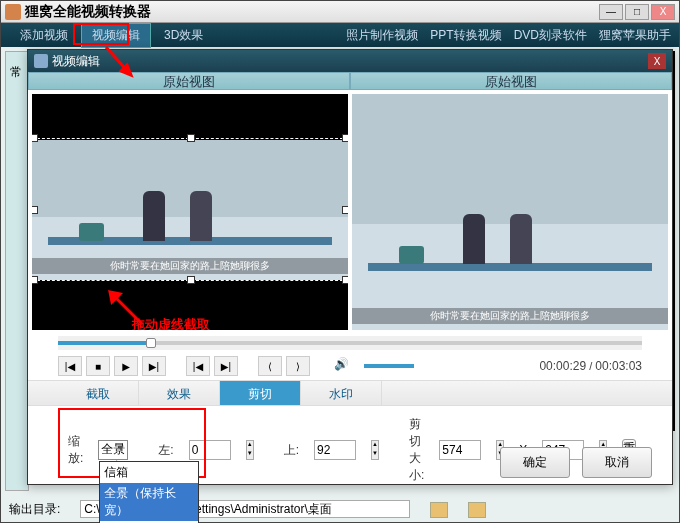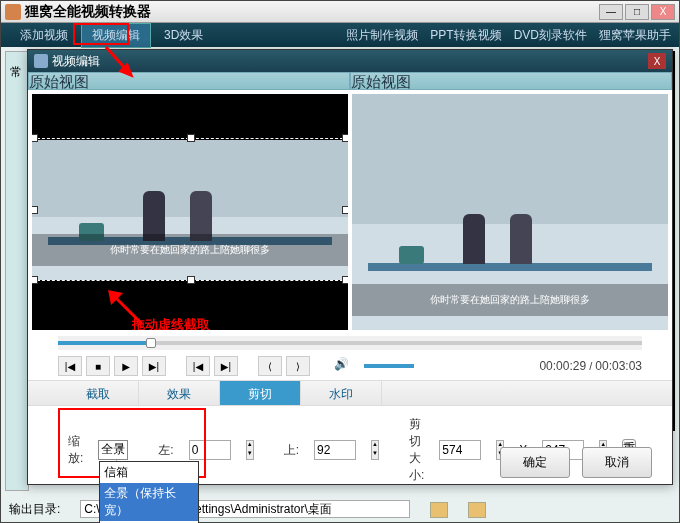--- a/index.html
+++ b/index.html
@@ -15,32 +15,32 @@
 .menu-tab{padding:3px 10px;margin-right:2px;cursor:pointer;border:1px solid transparent}
 .menu-tab.active{background:#2a6a8a;border:1px solid #5aa}
 .menu-right{margin-left:auto;display:flex;gap:12px;font-size:11px}
 .menu-right span{cursor:pointer}
 .sidebar{position:absolute;left:4px;top:50px;width:24px;height:440px;background:#d0e8e8;border:1px solid #aaa;writing-mode:vertical-rl;padding:4px;font-size:11px}
 .editor-modal{position:absolute;left:26px;top:48px;width:646px;height:436px;background:#fff;border:1px solid #333;box-shadow:0 2px 10px rgba(0,0,0,.3);z-index:10}
 .modal-titlebar{height:22px;background:linear-gradient(#2a5a6a,#1a4050);display:flex;align-items:center;padding:0 6px;color:#fff}
 .modal-title-icon{width:14px;height:14px;background:#8ac;border-radius:2px;margin-right:4px}
 .modal-close{margin-left:auto;width:18px;height:16px;background:#a33;color:#fff;display:flex;align-items:center;justify-content:center;cursor:pointer;font-size:10px}
 .preview-header{height:18px;background:linear-gradient(#a8d0d8,#8ac0c8);display:flex}
-.preview-header div{flex:1;line-height:18px;color:#234;font-size:15px;border:1px solid #7ab}
+.preview-header div{flex:1;text-align:center;line-height:18px;color:#234;font-size:13px;border:1px solid #7ab}
 .preview-area{height:244px;display:flex;gap:4px;padding:4px;background:#fff}
 .preview-pane{flex:1;position:relative;background:#000;overflow:hidden}
 .video-scene{position:absolute;left:0;right:0;background:linear-gradient(#b8c8d0 0%,#b8c8d0 55%,#d0dde5 55%,#d0dde5 100%)}
 .left-scene{top:46px;height:140px}
 .right-scene{top:0;height:236px}
 .bench{position:absolute;bottom:25%;left:5%;right:5%;height:8px;background:#4a7a9a}
 .person{position:absolute;bottom:28%;width:22px;height:50px;background:#334;border-radius:6px 6px 0 0}
 .person.p1{left:35%}
 .person.p2{left:50%;background:#445}
 .bag{position:absolute;bottom:28%;left:15%;width:25px;height:18px;background:#3a7a7a;border-radius:3px}
-.subtitle{position:absolute;bottom:14px;left:0;right:0;text-align:center;color:#fff;font-size:10px;background:rgba(0,0,0,.3);padding:9px}
+.subtitle{position:absolute;bottom:6px;left:0;right:0;text-align:center;color:#fff;font-size:10px;background:rgba(0,0,0,.3);padding:1px}
 .crop-handle{position:absolute;width:8px;height:8px;background:#fff;border:1px solid #333}
 .crop-line{position:absolute;left:0;right:0;border-top:1px dashed #fff}
 .black-bar{position:absolute;left:0;right:0;background:#000}
 .annotation{position:absolute;color:#f00;font-size:13px;font-weight:bold;z-index:5}
 .timeline{height:14px;background:#f0f0f0;position:relative;margin:2px 30px}
 .timeline-track{position:absolute;top:5px;left:0;right:0;height:4px;background:#ccc}
 .timeline-fill{position:absolute;top:5px;left:0;width:15%;height:4px;background:#3a9acc}
 .timeline-thumb{position:absolute;top:2px;left:15%;width:10px;height:10px;background:#fff;border:1px solid #888;border-radius:2px}
 .controls-row{height:28px;display:flex;align-items:center;padding:0 30px;gap:4px}
 .ctrl-btn{width:24px;height:20px;background:#f0f0f0;border:1px solid #ccc;display:flex;align-items:center;justify-content:center;cursor:pointer;font-size:10px}

